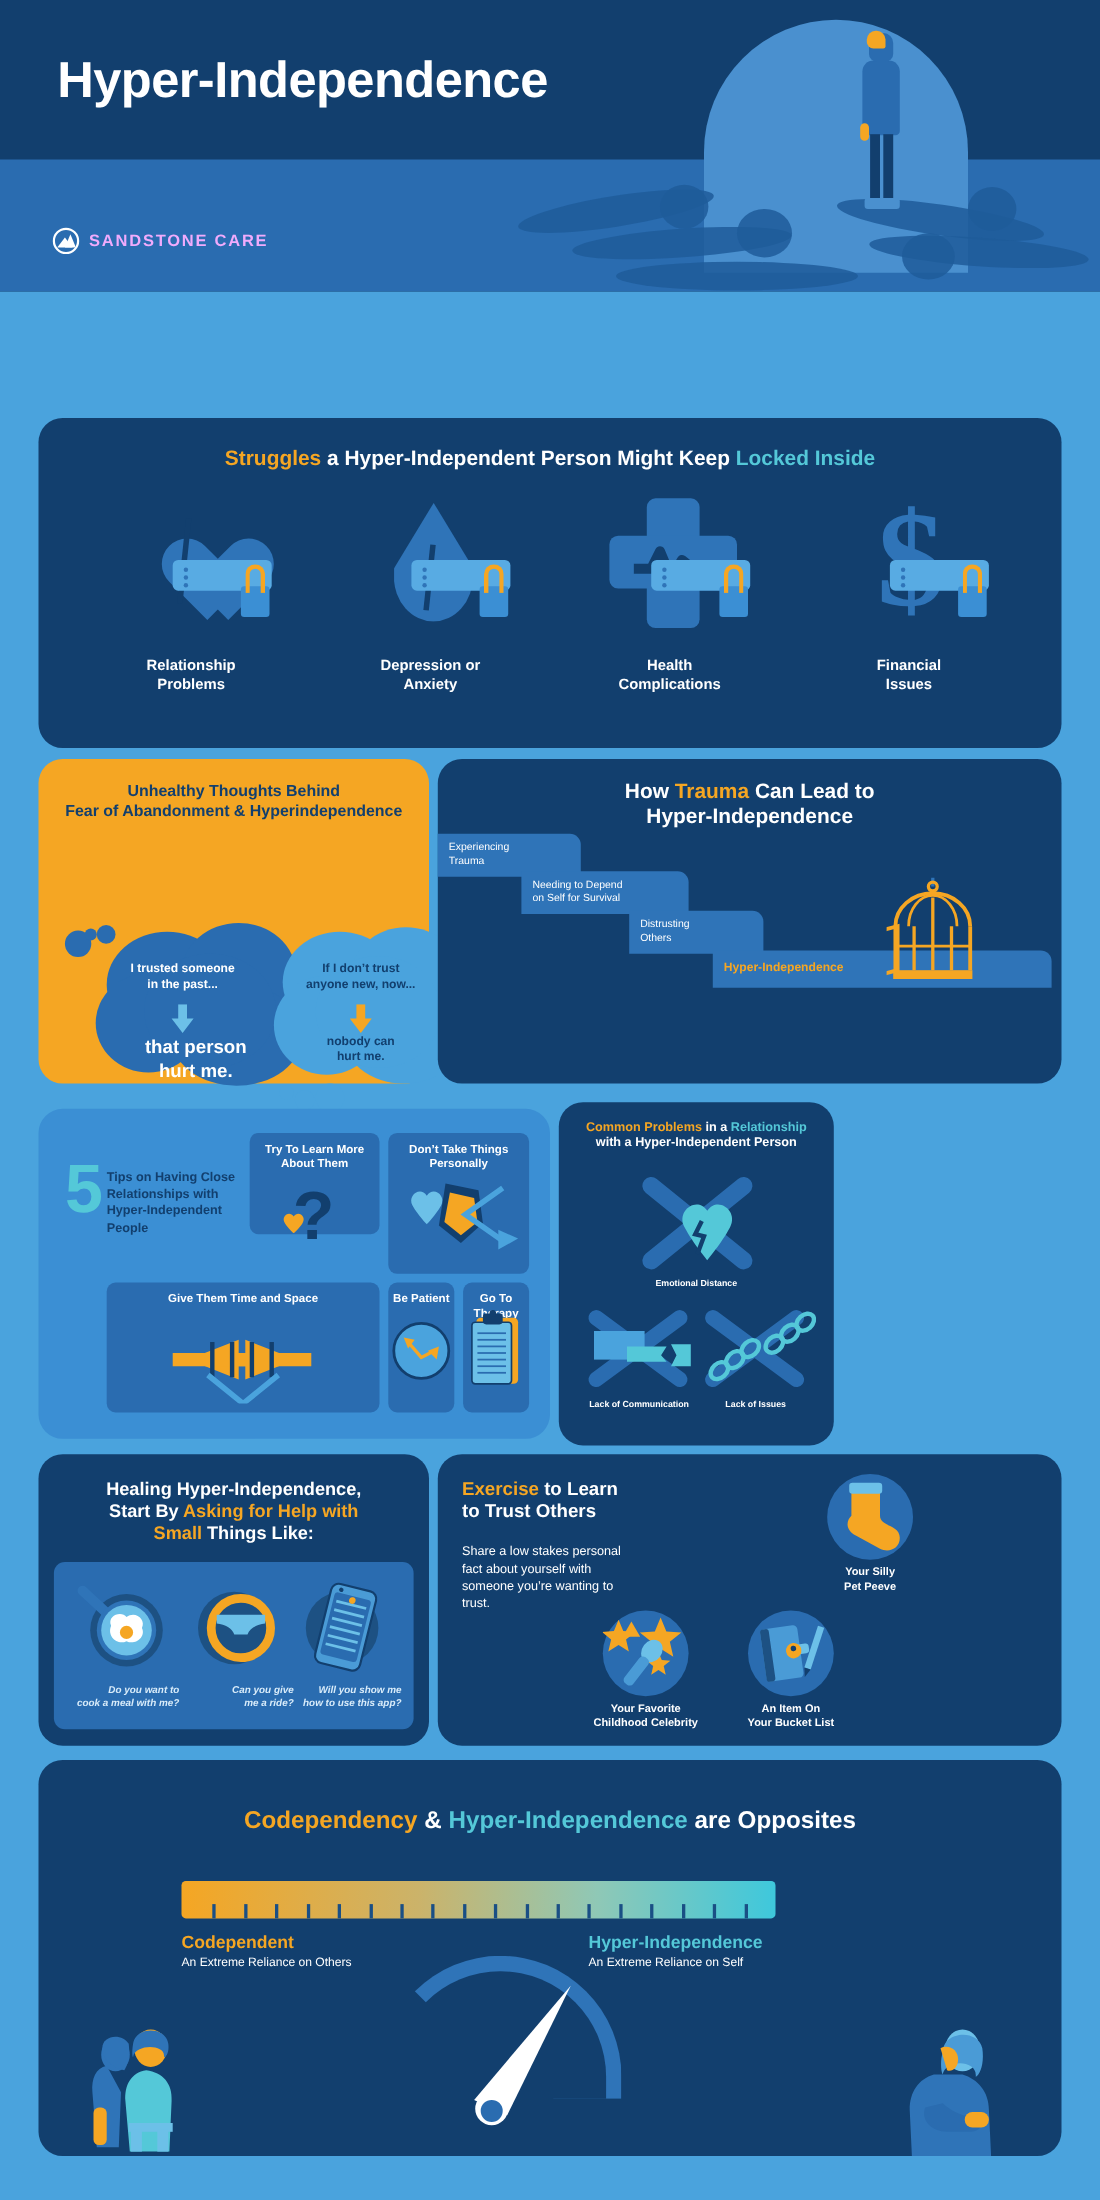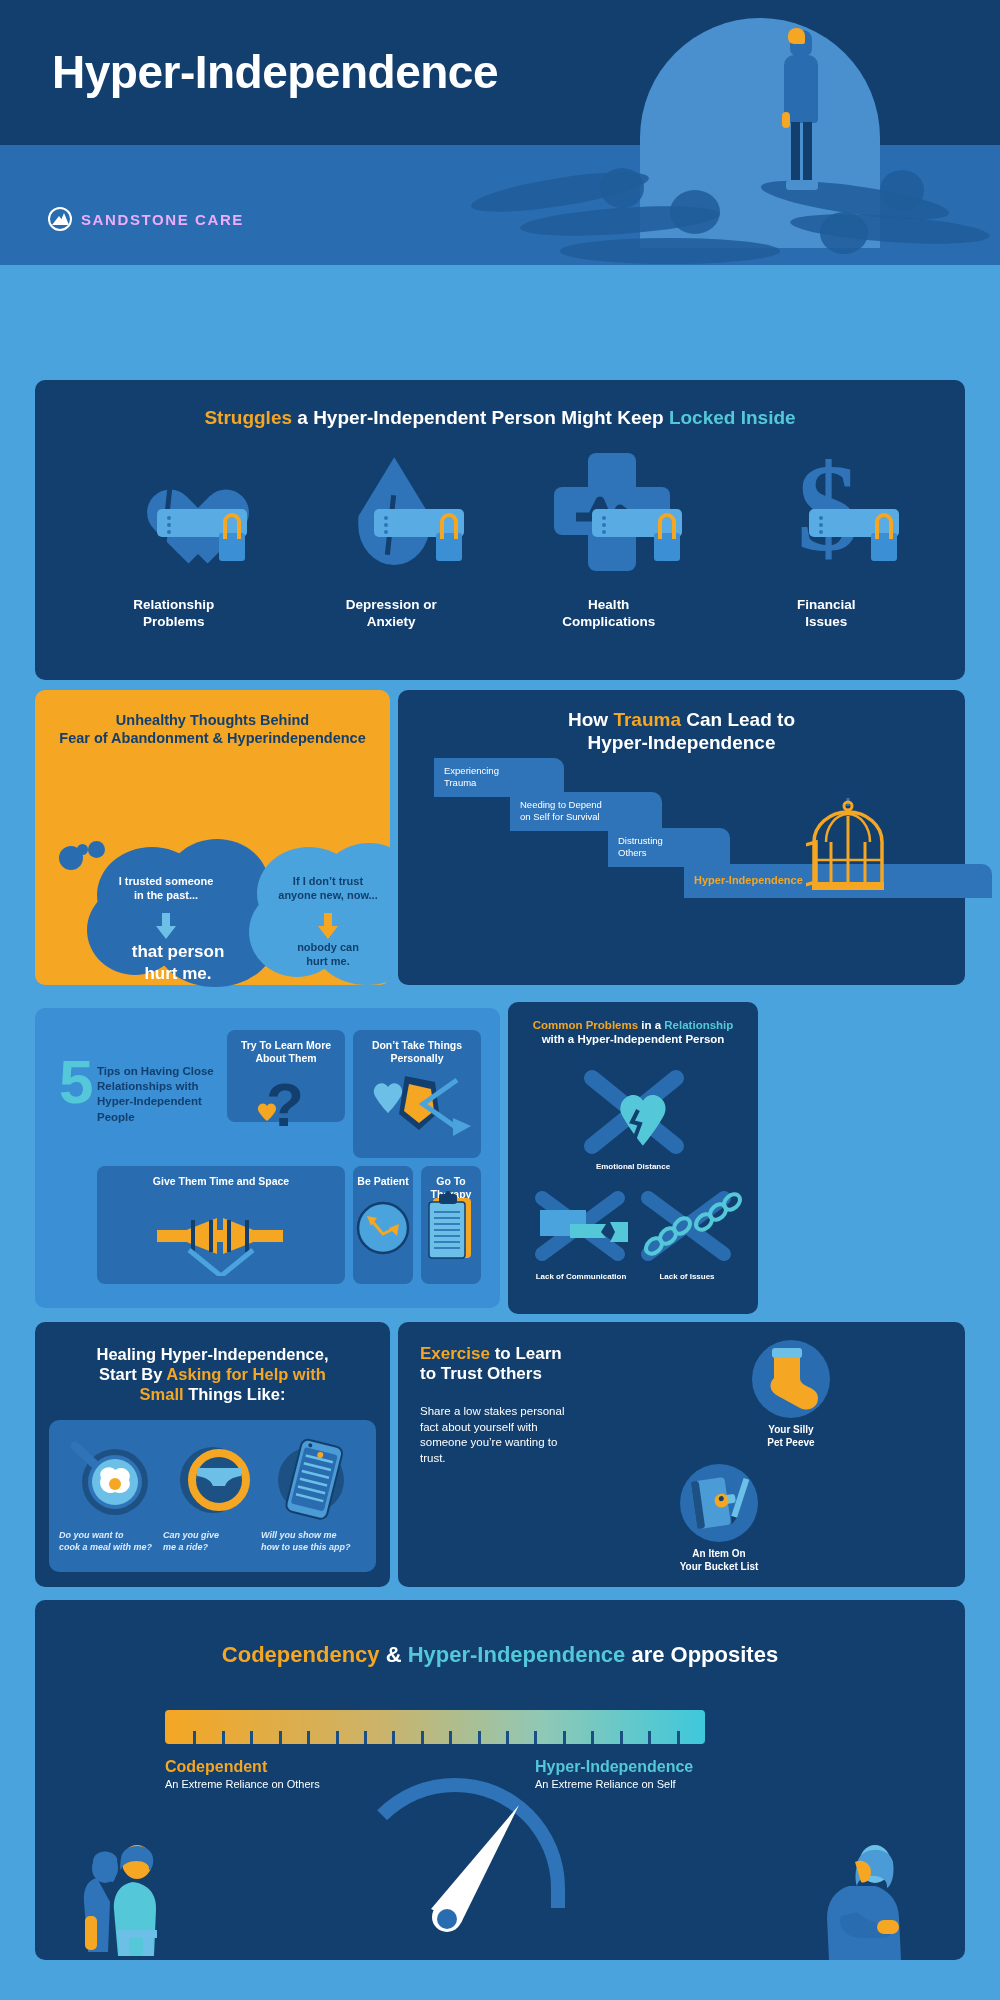--- a/index.html
+++ b/index.html
@@ -46,21 +46,21 @@
   .p-hair { position: absolute; left: 10px; top: -2px; width: 17px; height: 16px; background: #f5a623; border-radius: 8px 8px 2px 6px; }
   .p-body { position: absolute; left: 6px; top: 25px; width: 34px; height: 68px; background: #2a6cb0; border-radius: 10px 10px 4px 4px; }
   .p-hand { position: absolute; left: 4px; top: 82px; width: 8px; height: 16px; background: #f5a623; border-radius: 4px; }
   .p-leg1 { position: absolute; left: 13px; top: 92px; width: 9px; height: 62px; background: #123f6e; }
   .p-leg2 { position: absolute; left: 25px; top: 92px; width: 9px; height: 62px; background: #123f6e; }
   .p-shoe { position: absolute; left: 8px; top: 150px; width: 32px; height: 10px; background: #4a90cf; border-radius: 3px; }
 
   .shadow { position: absolute; background: #1f5c9a; opacity: .85; border-radius: 50%; }
 
   
-  .card { position: absolute; border-radius: 10px; }
+  .card { position: absolute; border-radius: 22px; }
   .navy { background: #123f6e; }
   .orange { background: #f5a623; }
 
   .sec-title { text-align: center; font-weight: bold; color: #fff; line-height: 1.22; }
   .o { color: #f5a623; }
   .t { color: #54c8d8; }
 
   
   #sec-struggles { left: 35px; top: 380px; width: 930px; height: 300px; }
   #sec-struggles .sec-title { margin-top: 26px; font-size: 19px; }
@@ -101,42 +101,42 @@
   .cloud { position: absolute; border-radius: 50%; }
   .cloud-group { position: absolute; }
   .bub-text { position: absolute; text-align: center; font-weight: bold; line-height: 1.25; z-index: 6; }
   .arrow-d { position: absolute; width: 0; height: 0; z-index: 6; }
 
   
   #sec-trauma { left: 398px; top: 690px; width: 567px; height: 295px; }
   #sec-trauma .sec-title { margin-top: 18px; font-size: 19px; }
   .step {
     position: absolute; background: #2f74b8; color: #fff; font-size: 9.5px;
-    padding: 7px 10px 8px 10px; line-height: 1.25; border-radius: 0 10px 0 0; margin-left: 36px;
+    padding: 7px 10px 8px 10px; line-height: 1.25; border-radius: 0 10px 0 0;
   }
   .step.last { color: #f5a623; font-weight: bold; font-size: 11px; padding-top: 10px; }
   .cage { position: absolute; left: 408px; top: 108px; width: 84px; height: 92px; }
 
   
   #sec-tips { left: 35px; top: 1008px; width: 465px; height: 300px; background: #3b8fd4; }
   .big5 { position: absolute; left: 24px; top: 45px; font-size: 62px; font-weight: bold; color: #54c8d8; line-height: 58px; }
   .tips-head { position: absolute; left: 62px; top: 56px; width: 140px; font-size: 11.5px; font-weight: bold; color: #123f6e; line-height: 1.32; }
   .tile { position: absolute; background: #2a6cb0; border-radius: 8px; }
   .tile-t { text-align: center; color: #fff; font-weight: bold; font-size: 10.5px; padding-top: 9px; line-height: 1.22; }
 
   
   #sec-common { left: 508px; top: 1002px; width: 250px; height: 312px; }
   #sec-common .sec-title { margin-top: 16px; font-size: 11.5px; padding: 0 14px; }
   .prob-lbl { position: absolute; color: #fff; font-weight: bold; font-size: 8px; text-align: center; width: 120px; }
 
   
   #sec-healing { left: 35px; top: 1322px; width: 355px; height: 265px; }
   #sec-healing .sec-title { margin-top: 22px; font-size: 16.5px; padding: 0 16px; }
   .heal-inner { position: absolute; left: 14px; top: 98px; width: 327px; height: 152px; background: #2a6cb0; border-radius: 10px; }
-  .heal-item { position: absolute; width: 104px; text-align: left; }
+  .heal-item { position: absolute; width: 104px; text-align: right; }
   .heal-cap { color: #d9ecfa; font-size: 9px; font-style: italic; font-weight: bold; line-height: 1.3; margin-top: 4px; }
 
   
   #sec-exercise { left: 398px; top: 1322px; width: 567px; height: 265px; }
   .ex-title { position: absolute; left: 22px; top: 22px; width: 180px; font-size: 17px; font-weight: bold; color: #fff; line-height: 1.2; }
   .ex-body { position: absolute; left: 22px; top: 82px; width: 165px; font-size: 11.5px; color: #fff; line-height: 1.35; }
   .ex-item { position: absolute; width: 130px; text-align: center; }
   .ex-lbl { color: #fff; font-weight: bold; font-size: 10px; line-height: 1.25; }
   .ex-disc { position: relative; width: 78px; height: 78px; border-radius: 50%; background: #2a6cb0; margin: 0 auto 6px auto; }
 
@@ -511,20 +511,35 @@
     <div class="ex-item" style="left:328px;top:18px;">
       <div class="ex-disc">
         <svg viewBox="0 0 78 78" style="width:78px;height:78px;">
           <path d="M22 12h26v26c0 10 18 8 18 20 0 10-10 14-18 10L26 56c-8-4-10-12-4-18z" fill="#f5a623"></path>
           <rect x="20" y="8" width="30" height="10" rx="3" fill="#6cc0e8"></rect>
         </svg>
       </div>
       <div class="ex-lbl">Your Silly<br>Pet Peeve</div>
     </div>
 
+    <div class="ex-item" style="left:124px;top:142px;">
+      <div class="ex-disc">
+        <svg viewBox="0 0 78 78" style="width:78px;height:78px;">
+          <path d="M20 20l8-14 8 14-16 0z" fill="#f5a623" transform="translate(-2,4)"></path>
+          <path d="M26 22 l5-12 5 12 13 1 -10 8 3 13 -11-7 -11 7 3-13 -10-8z" fill="#f5a623" transform="translate(-12,0) scale(0.85)"></path>
+          <path d="M26 22 l5-12 5 12 13 1 -10 8 3 13 -11-7 -11 7 3-13 -10-8z" fill="#f5a623" transform="translate(20,-4) scale(1.05)"></path>
+          <path d="M26 22 l5-12 5 12 13 1 -10 8 3 13 -11-7 -11 7 3-13 -10-8z" fill="#f5a623" transform="translate(32,32) scale(0.6)"></path>
+          <g transform="rotate(38 36 48)">
+            <ellipse cx="36" cy="34" rx="9" ry="11" fill="#6cc0e8"></ellipse>
+            <rect x="31" y="42" width="10" height="30" rx="4" fill="#4a9bd6"></rect>
+          </g>
+        </svg>
+      </div>
+      <div class="ex-lbl">Your Favorite<br>Childhood Celebrity</div>
+    </div>
 
     <div class="ex-item" style="left:256px;top:142px;">
       <div class="ex-disc">
         <svg viewBox="0 0 78 78" style="width:78px;height:78px;">
           <g transform="rotate(-8 39 40)">
             <rect x="14" y="14" width="34" height="48" rx="4" fill="#4a9bd6"></rect>
             <rect x="14" y="14" width="8" height="48" rx="3" fill="#1d5183"></rect>
             <rect x="42" y="32" width="14" height="9" rx="3" fill="#6cc0e8"></rect>
             <circle cx="42" cy="37" r="7" fill="#f5a623"></circle>
             <circle cx="42" cy="35" r="2.5" fill="#123f6e"></circle>

